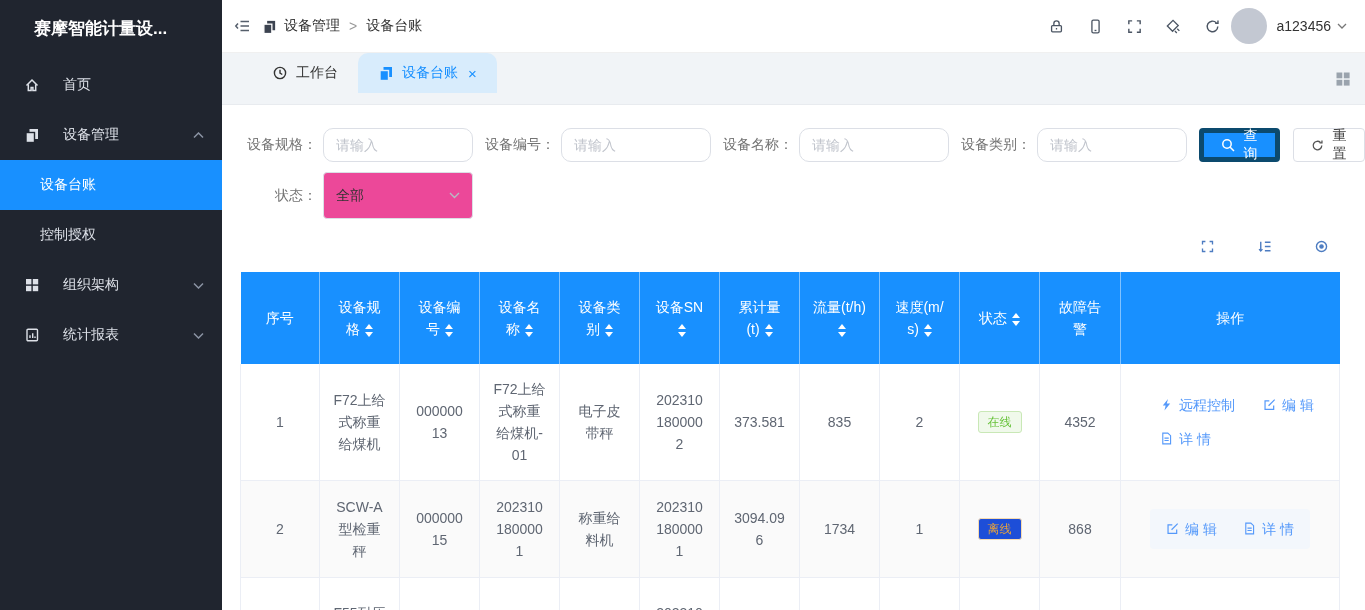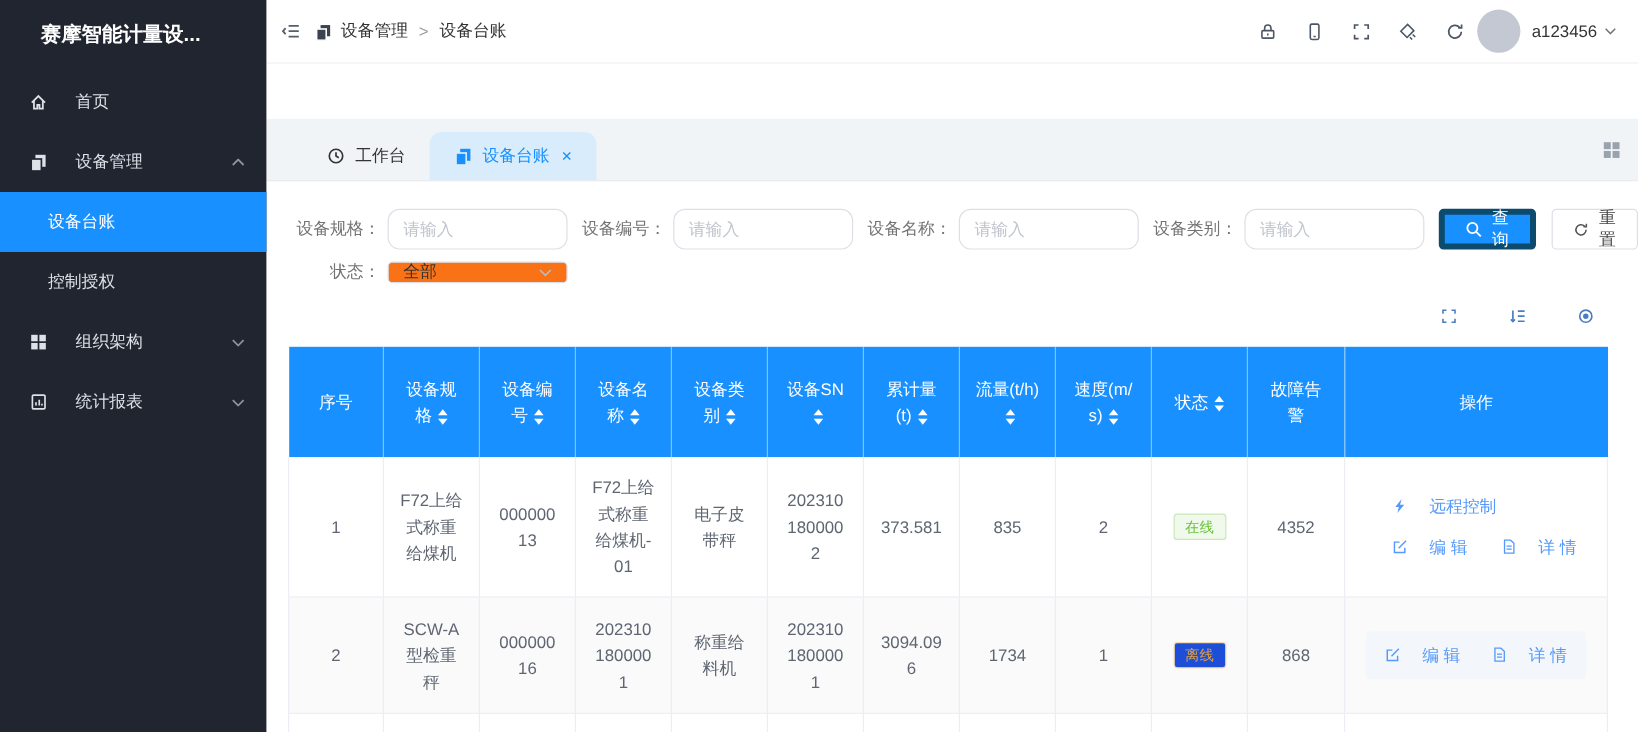--- a/index.html
+++ b/index.html
@@ -23,35 +23,35 @@
   .tb-ico { color:#555e6b; margin-right:10px; cursor:pointer; }
   .crumb { display:flex; align-items:center; gap:7px; font-size:14px; color:#333; }
   .crumb .sep { color:#999; margin:0 2px; }
   .tb-spacer { flex:1; }
   .tb-actions { display:flex; align-items:center; gap:22px; color:#4b5563; }
   .tb-actions .a-ico { cursor:pointer; }
   .avatar { width:36px; height:36px; border-radius:50%; background:#c3c8d2; margin-left:10px; }
   .uname { margin-left:9px; font-size:14px; color:#333; display:flex; align-items:center; gap:6px; cursor:pointer; }
   .uname .chev { color:#777; }
 
-  .tabbar { height:52px; background:#f1f4f7; border-bottom:1px solid #e8ebef; display:flex; align-items:flex-end; padding-left:30px; position:relative;margin-top:46px; }
+  .tabbar { height:52px; background:#f1f4f7; border-bottom:1px solid #e8ebef; display:flex; padding-left:30px; position:relative; }
   .tab { height:40px; display:flex; align-items:center; gap:8px; padding:0 20px; font-size:14px; color:#333; cursor:pointer; }
   .tab-active { background:#d8ecfc; border-radius:10px 10px 0 0; color:#1890ff; }
   .tab-close { font-size:15px; color:#1890ff; margin-left:2px; cursor:pointer; }
   .tabbar-right { position:absolute; right:14px; top:50%; transform:translateY(-50%); cursor:pointer; }
 
   
   .content { position:relative; }
   .frow { display:flex; align-items:center; padding-left:25px; margin-top:23px; }
   .frow2 { margin-top:10px; }
   .fgroup { display:flex; align-items:center; margin-right:12px; }
   .flabel { white-space:nowrap; color:#737373; margin-right:6px; font-size:14px; }
   .finput { width:150px; height:34px; border:1px solid #dcdfe6; border-radius:10px; padding:0 12px; font-size:14px; color:#333; outline:none; font-family:inherit; }
   .finput::placeholder { color:#c0c4cc; }
-  .fselect { width:150px; height:18px; border:1px solid #dcdfe6; border-radius:4px; padding:0 12px; display:flex; align-items:center; justify-content:space-between; cursor:pointer; background:#f97316; }
+  .fselect { width:150px; height:47px; border:1px solid #dcdfe6; border-radius:4px; padding:0 12px; display:flex; align-items:center; justify-content:space-between; cursor:pointer; background:#ec4899; }
   .fselect .val { color:#333; font-size:14px; }
   .btn { height:34px; display:inline-flex; align-items:center; gap:8px; border-radius:4px; padding:0 17px; font-size:14px; cursor:pointer; }
   .btn-primary { background:#1890ff; color:#fff; border:5px solid #0c4a6e; margin-left:0; }
   .btn-plain { background:#fff; color:#444; border:1px solid #dcdfe6; margin-left:13px; }
 
   .tools { display:flex; justify-content:flex-end; gap:42px; margin:20px 36px 0 0; }
   .tools .t-ico { cursor:pointer; }
 
   
   .tbl-wrap { margin:18px 0 0 18px; width:1099px; }
@@ -66,21 +66,21 @@
   .sort { display:inline-flex; flex-direction:column; gap:3px; margin-left:5px; vertical-align:middle; }
   .sort i { display:block; width:0; height:0; border-left:4px solid transparent; border-right:4px solid transparent; }
   .sort .up { border-bottom:5px solid #fff; }
   .sort .dn { border-top:5px solid #fff; }
 
   .tag { display:inline-block; font-size:12px; line-height:18px; padding:1px 9px; border-radius:3px; }
   .tag-online { color:#67c23a; background:#f0f9eb; border:1px solid #c9e8b6; }
   .tag-offline { color:#e6a23c; background:#1d4ed8; border:1px solid #f5dab1; }
 
   .acts { display:flex; flex-wrap:wrap; align-items:center; column-gap:28px; row-gap:12px; padding-left:26px; }
-  .lnk { display:inline-flex; align-items:center; gap:18px; color:#5599fa; cursor:pointer; white-space:nowrap; font-size:14px; }
+  .lnk { display:inline-flex; align-items:center; gap:6px; color:#5599fa; cursor:pointer; white-space:nowrap; font-size:14px; }
   .act-panel-wrap { display:flex; justify-content:center; }
   .act-panel { display:inline-flex; align-items:center; gap:26px; background:#f3f7fc; border-radius:4px; padding:9px 16px; }
 </style>
 </head>
 <body>
 
 <aside class="sidebar">
   <div class="logo">赛摩智能计量设...</div>
   <nav class="menu">
 
@@ -420,21 +420,21 @@
                       </svg>
                     </span>
                   <span>详 情</span>
                 </span>
               </div>
             </td>
           </tr>
           <tr class="r2 alt">
             <td>2</td>
             <td>SCW-A型检重秤</td>
-            <td>00000016</td>
+            <td>00000015</td>
             <td>2023101800001</td>
             <td>称重给料机</td>
             <td>2023101800001</td>
             <td>3094.096</td>
             <td>1734</td>
             <td>1</td>
             <td><span class="tag tag-offline">离线</span></td>
             <td>868</td>
             <td>
               <div class="act-panel-wrap">

